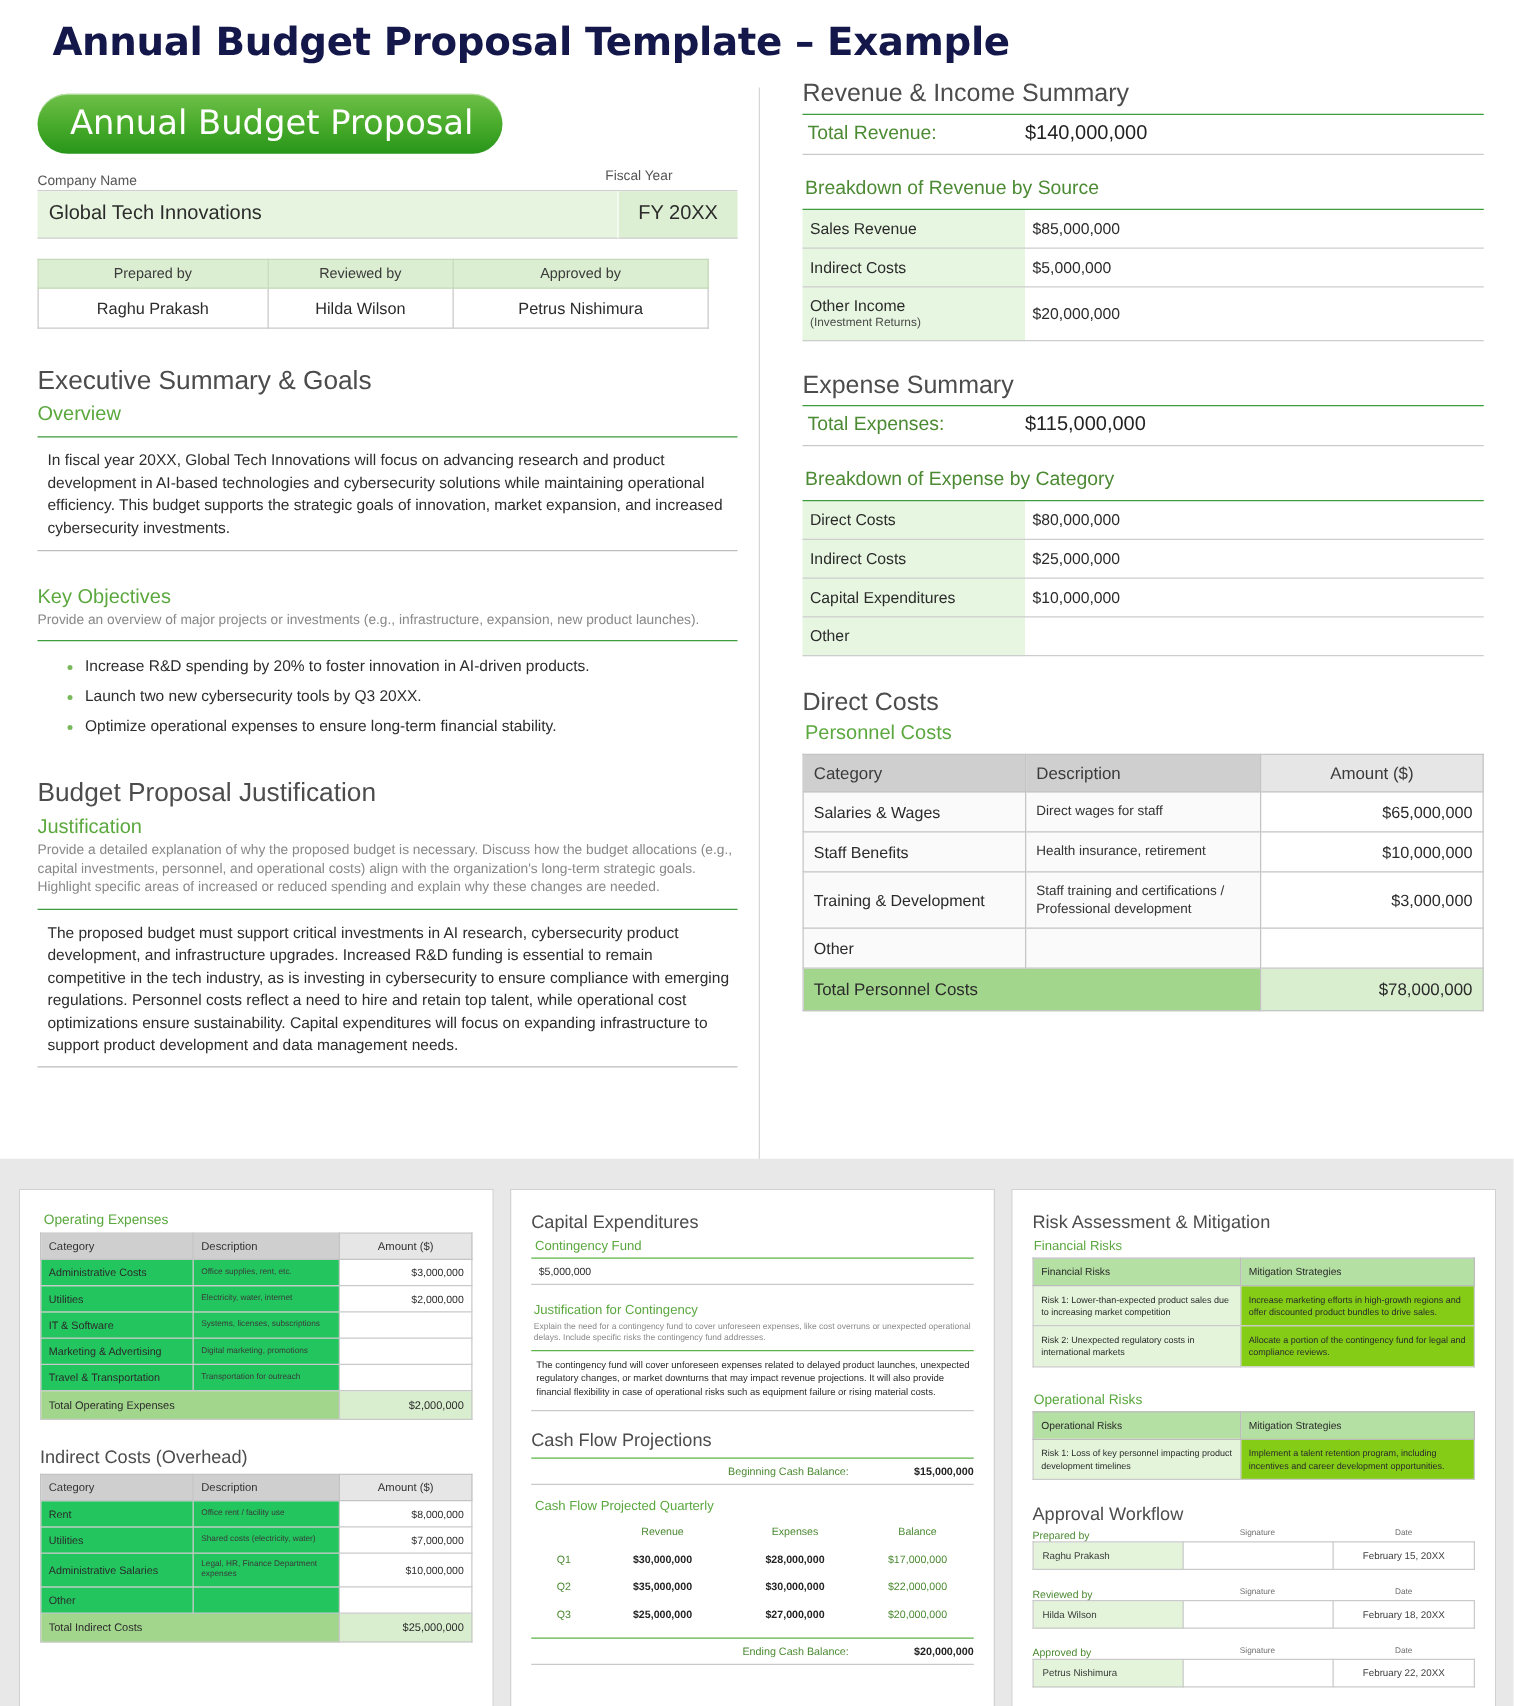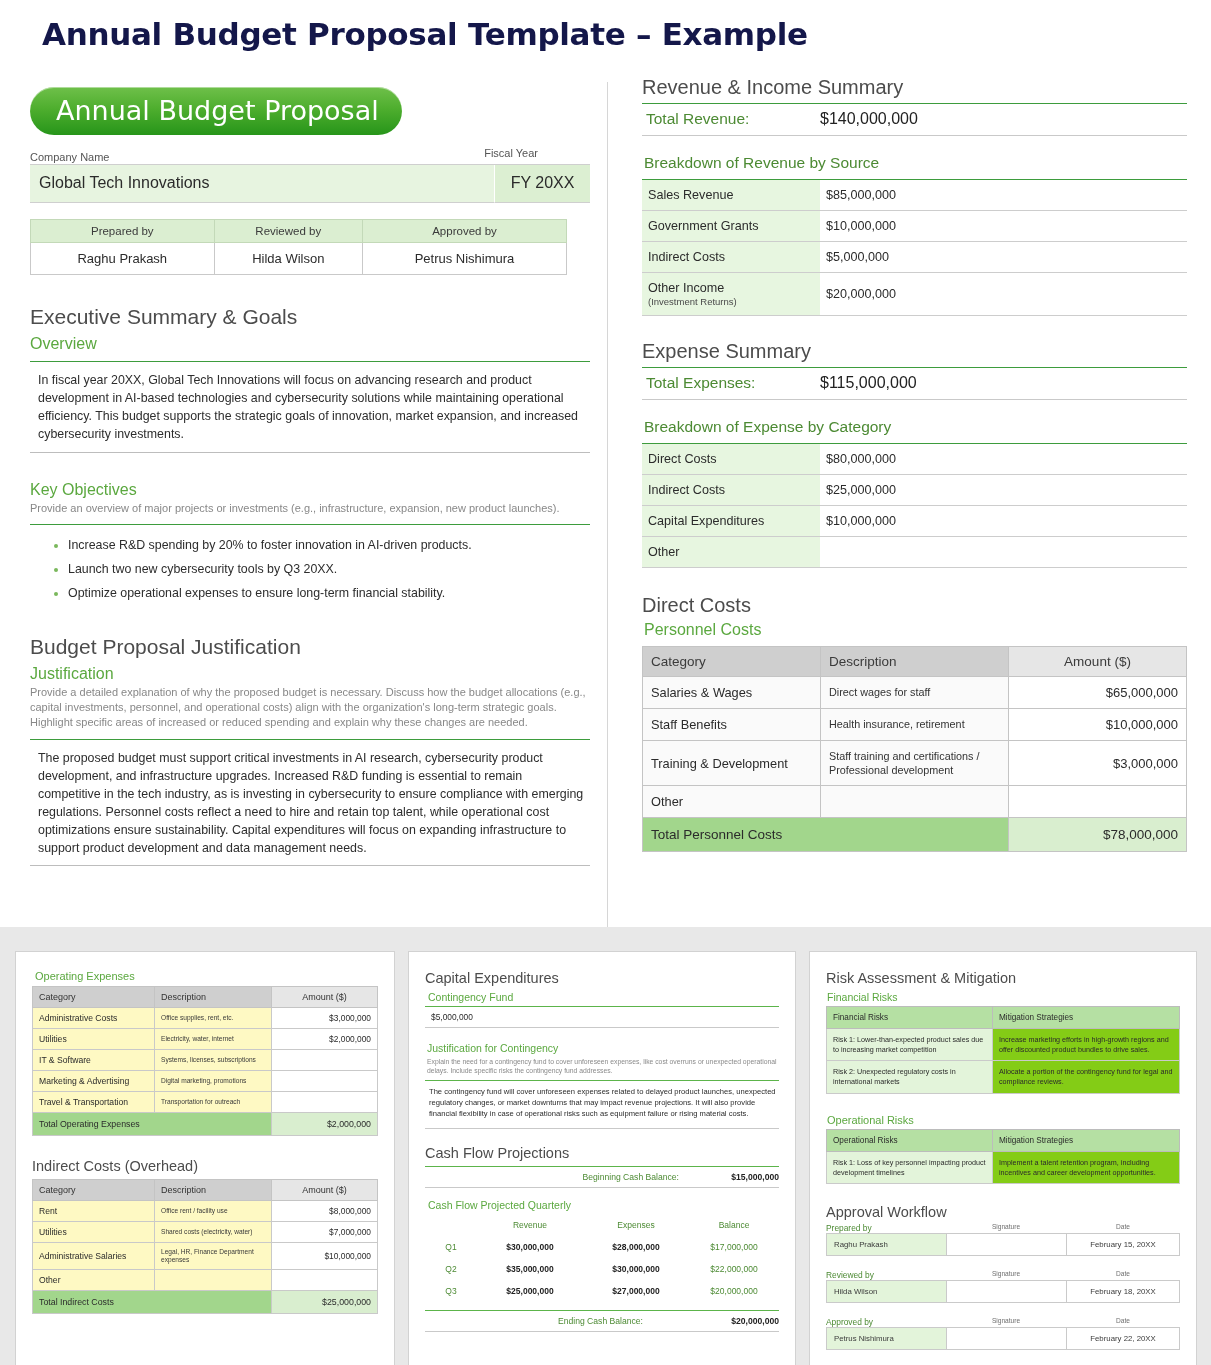--- a/index.html
+++ b/index.html
@@ -16,21 +16,21 @@
 
   
   .page-title {
     position:absolute; left:42px; top:16px;
     font-size: 31px; font-weight: bold; letter-spacing: -0.3px;
     color:#14174a;
     font-family:"DejaVu Sans", sans-serif;
   }
 
   
-  .top-area { position:absolute; left:0; top:76px; width:1211px; height:865px; }
+  .top-area { position:absolute; left:0; top:64px; width:1211px; height:865px; }
   .vdivider {
     position:absolute; left:607px; top:6px; width:1px; height:858px;
     background:#d6d6d6;
   }
 
   .col-left  { position:absolute; left:30px;  top:0;  width:560px; }
   .col-right { position:absolute; left:642px; top:0;  width:545px; }
 
   
   .pill {
@@ -154,21 +154,21 @@
   .p-h3 { font-size:10.5px; color:#5ba83f; font-weight:normal; margin:0 0 3px 3px; }
 
   
   table.sgrid { width:100%; border-collapse:collapse; }
   table.sgrid th {
     background:#cfcfcf; border:1px solid #c4c4c4; font-weight:normal;
     font-size:9px; color:#333; text-align:left; padding:5px 6px;
   }
   table.sgrid th.amt { background:#e6e6e6; text-align:center; }
   table.sgrid td {
-    border:1px solid #c9c9c9; background:#fef9c3; font-size:8px;
+    border:1px solid #c9c9c9; background:#22c55e; font-size:8px;
     padding:5px 6px; color:#2b2b2b;
   }
   table.sgrid td.cat  { width:122px; font-size:8.6px; }
   table.sgrid td.desc { font-size:6.6px; color:#3a3a3a; line-height:1.25; }
   table.sgrid td.amt  { width:106px; text-align:right; background:#fff; font-size:8.4px; }
   table.sgrid tr.total td { background:#a2d68c; font-size:8.8px; padding:6px; }
   table.sgrid tr.total td.amt { background:#d9eecf; text-align:right; }
 
   
   .green-rule { border-top:1.3px solid #5cb44a; }
@@ -275,24 +275,20 @@
       <span class="total-val">$140,000,000</span>
     </div>
     <h3 class="break">Breakdown of Revenue by Source</h3>
     <table class="kv">
       <tbody>
           <tr>
         <td class="k"><span>Sales Revenue</span></td>
         <td class="v">$85,000,000</td>
       </tr>
       <tr>
-        <td class="k"><span>Government Grants</span></td>
-        <td class="v">$10,000,000</td>
-      </tr>
-      <tr>
         <td class="k"><span>Indirect Costs</span></td>
         <td class="v">$5,000,000</td>
       </tr>
       <tr>
         <td class="k">
           <span>Other Income</span>
           <span class="sublab">(Investment Returns)</span>
         </td>
         <td class="v">$20,000,000</td>
       </tr>
@@ -490,21 +486,21 @@
       <tr>
         <td class="g" style="text-align:center">Q3</td>
         <td style="text-align:center;font-weight:bold;color:#222">$25,000,000</td>
         <td style="text-align:center;font-weight:bold;color:#222">$27,000,000</td>
         <td class="bal" style="text-align:center">$20,000,000</td>
       </tr>
     </tbody>
       </table>
 
     <div class="green-rule" style="margin-top:8px"></div>
-    <div style="display:flex;padding:5px 0;gap:36px;">
+    <div style="display:flex;padding:5px 0;">
       <span style="flex:1;text-align:right;font-size:8.6px;" class="g">Ending Cash Balance:</span>
       <span style="width:100px;text-align:right;font-size:8.6px;font-weight:bold;color:#222">$20,000,000</span>
     </div>
     <div class="grey-rule"></div>
   </div>
 
   <div class="panel" id="panel-3">
     <div class="p-h2">Risk Assessment &amp; Mitigation</div>
 
     <div class="p-h3" style="margin-left:1px">Financial Risks</div>

